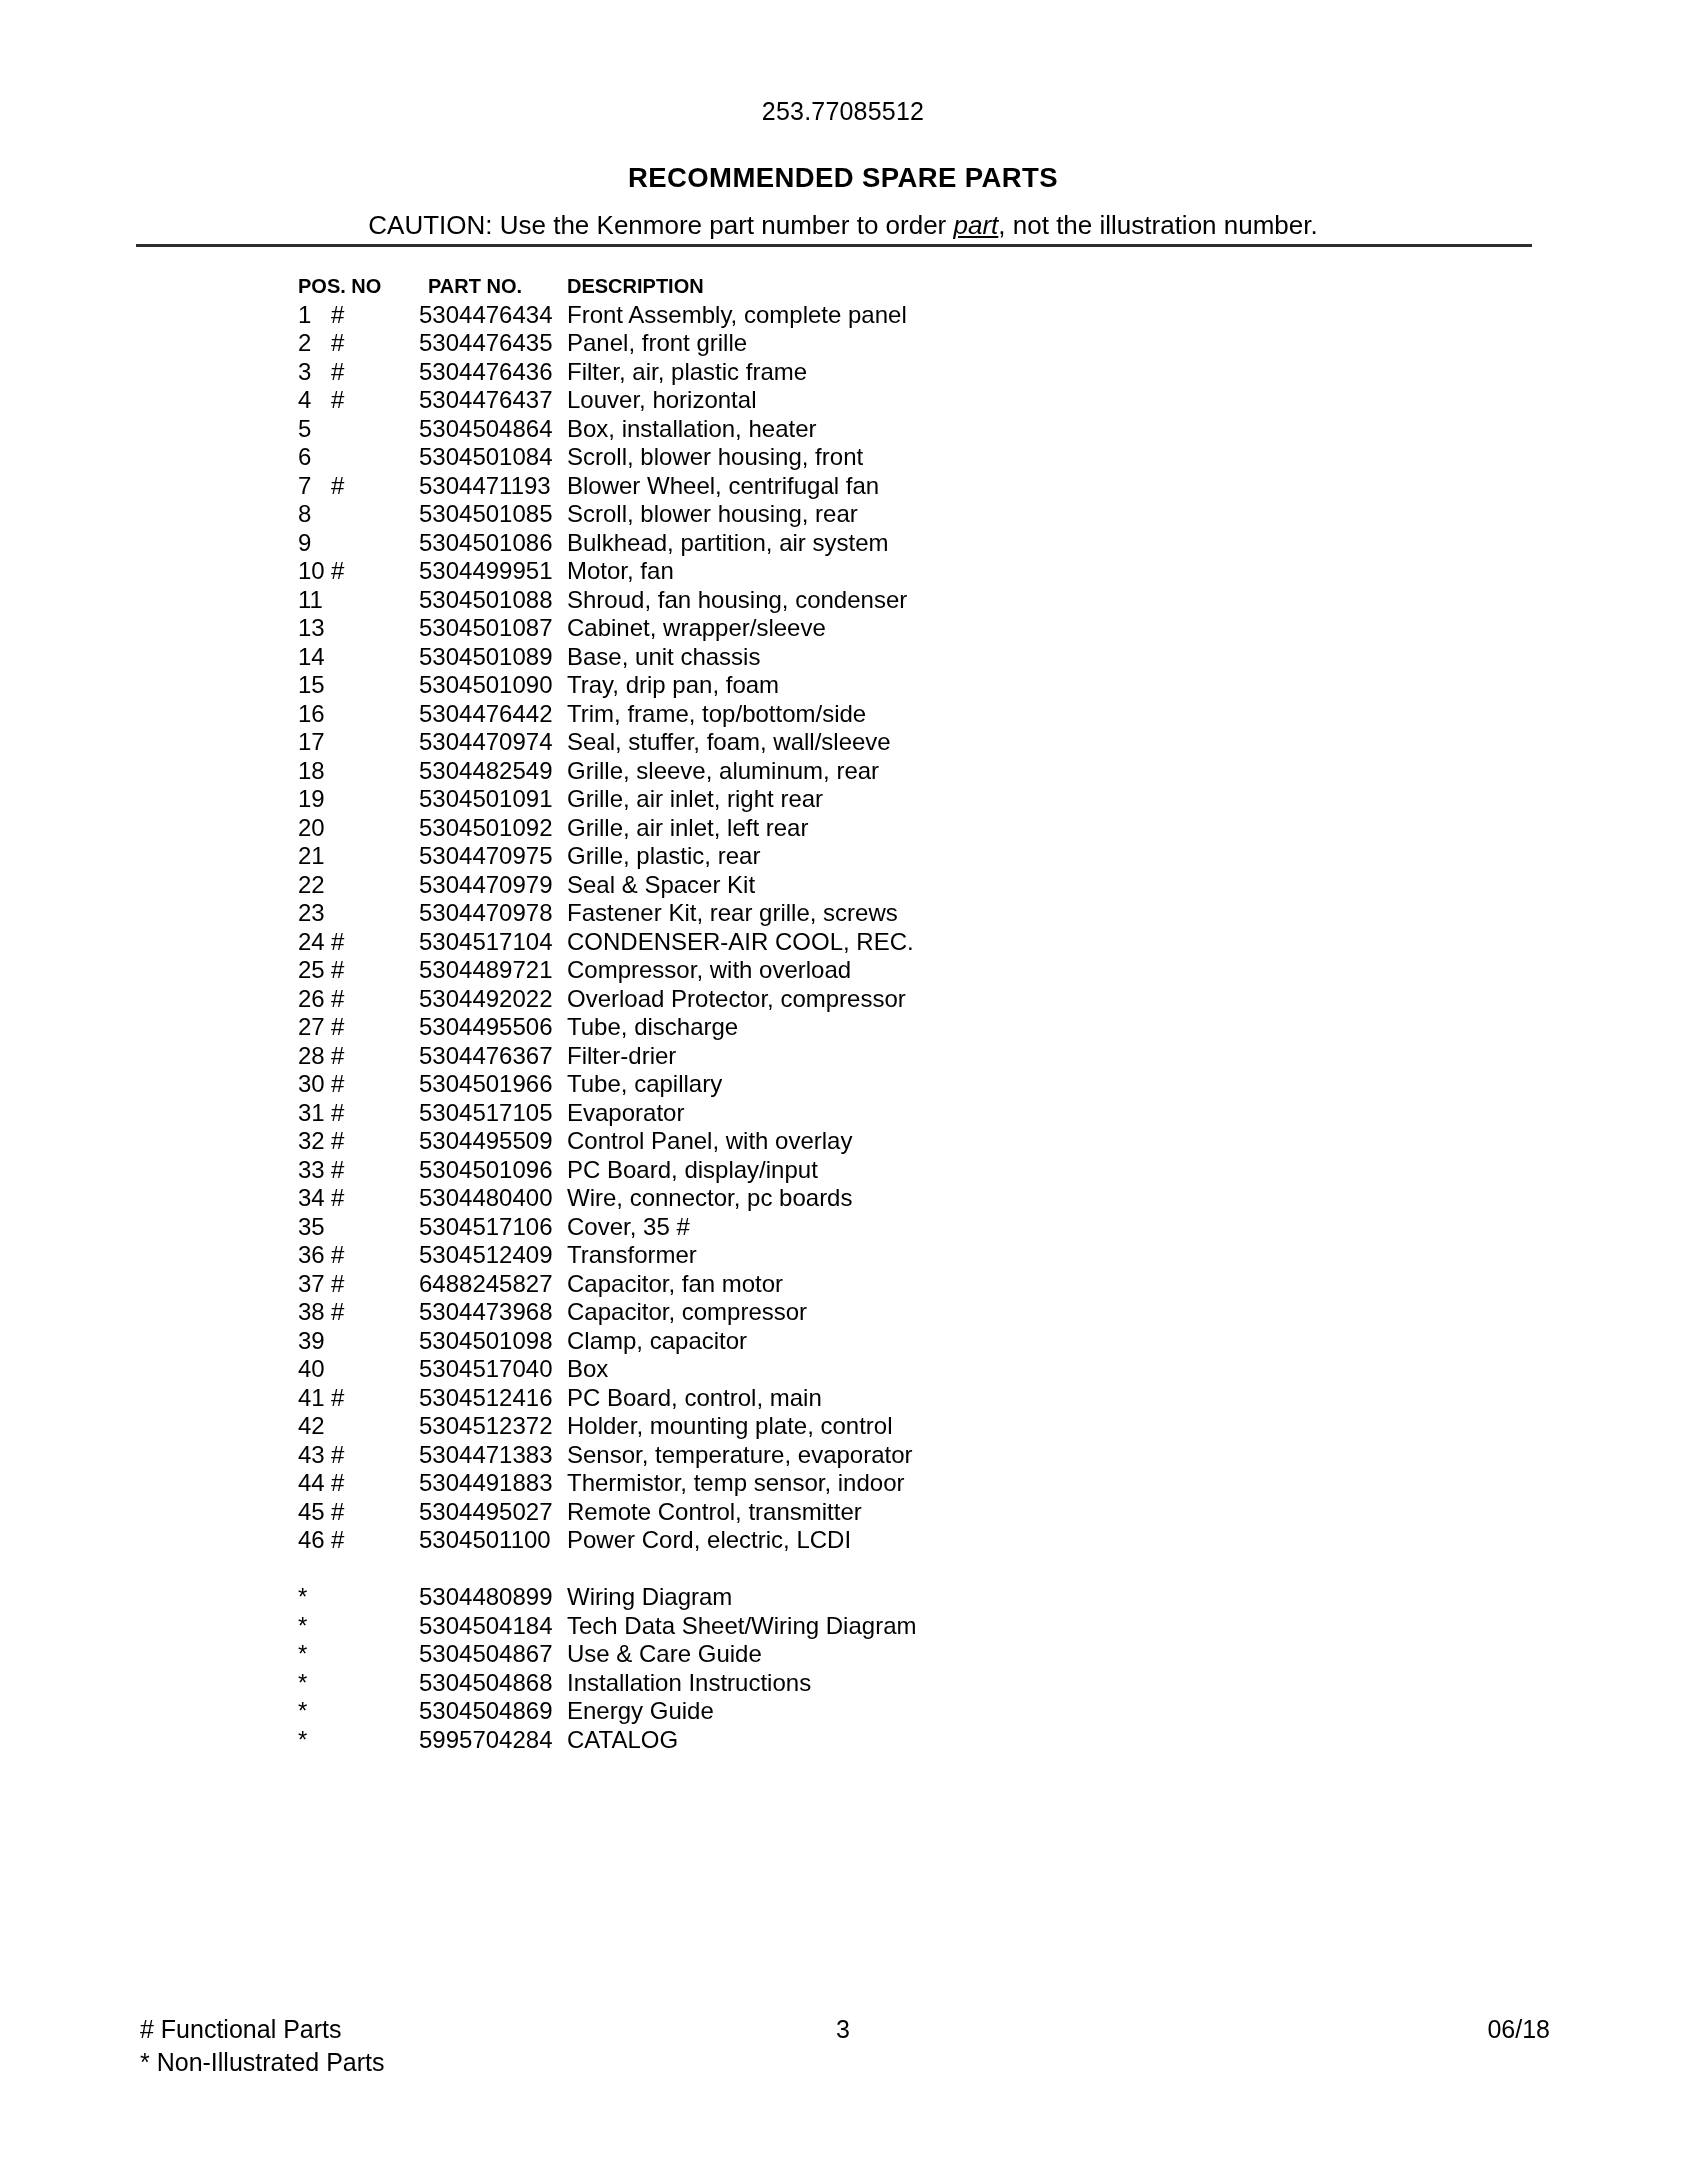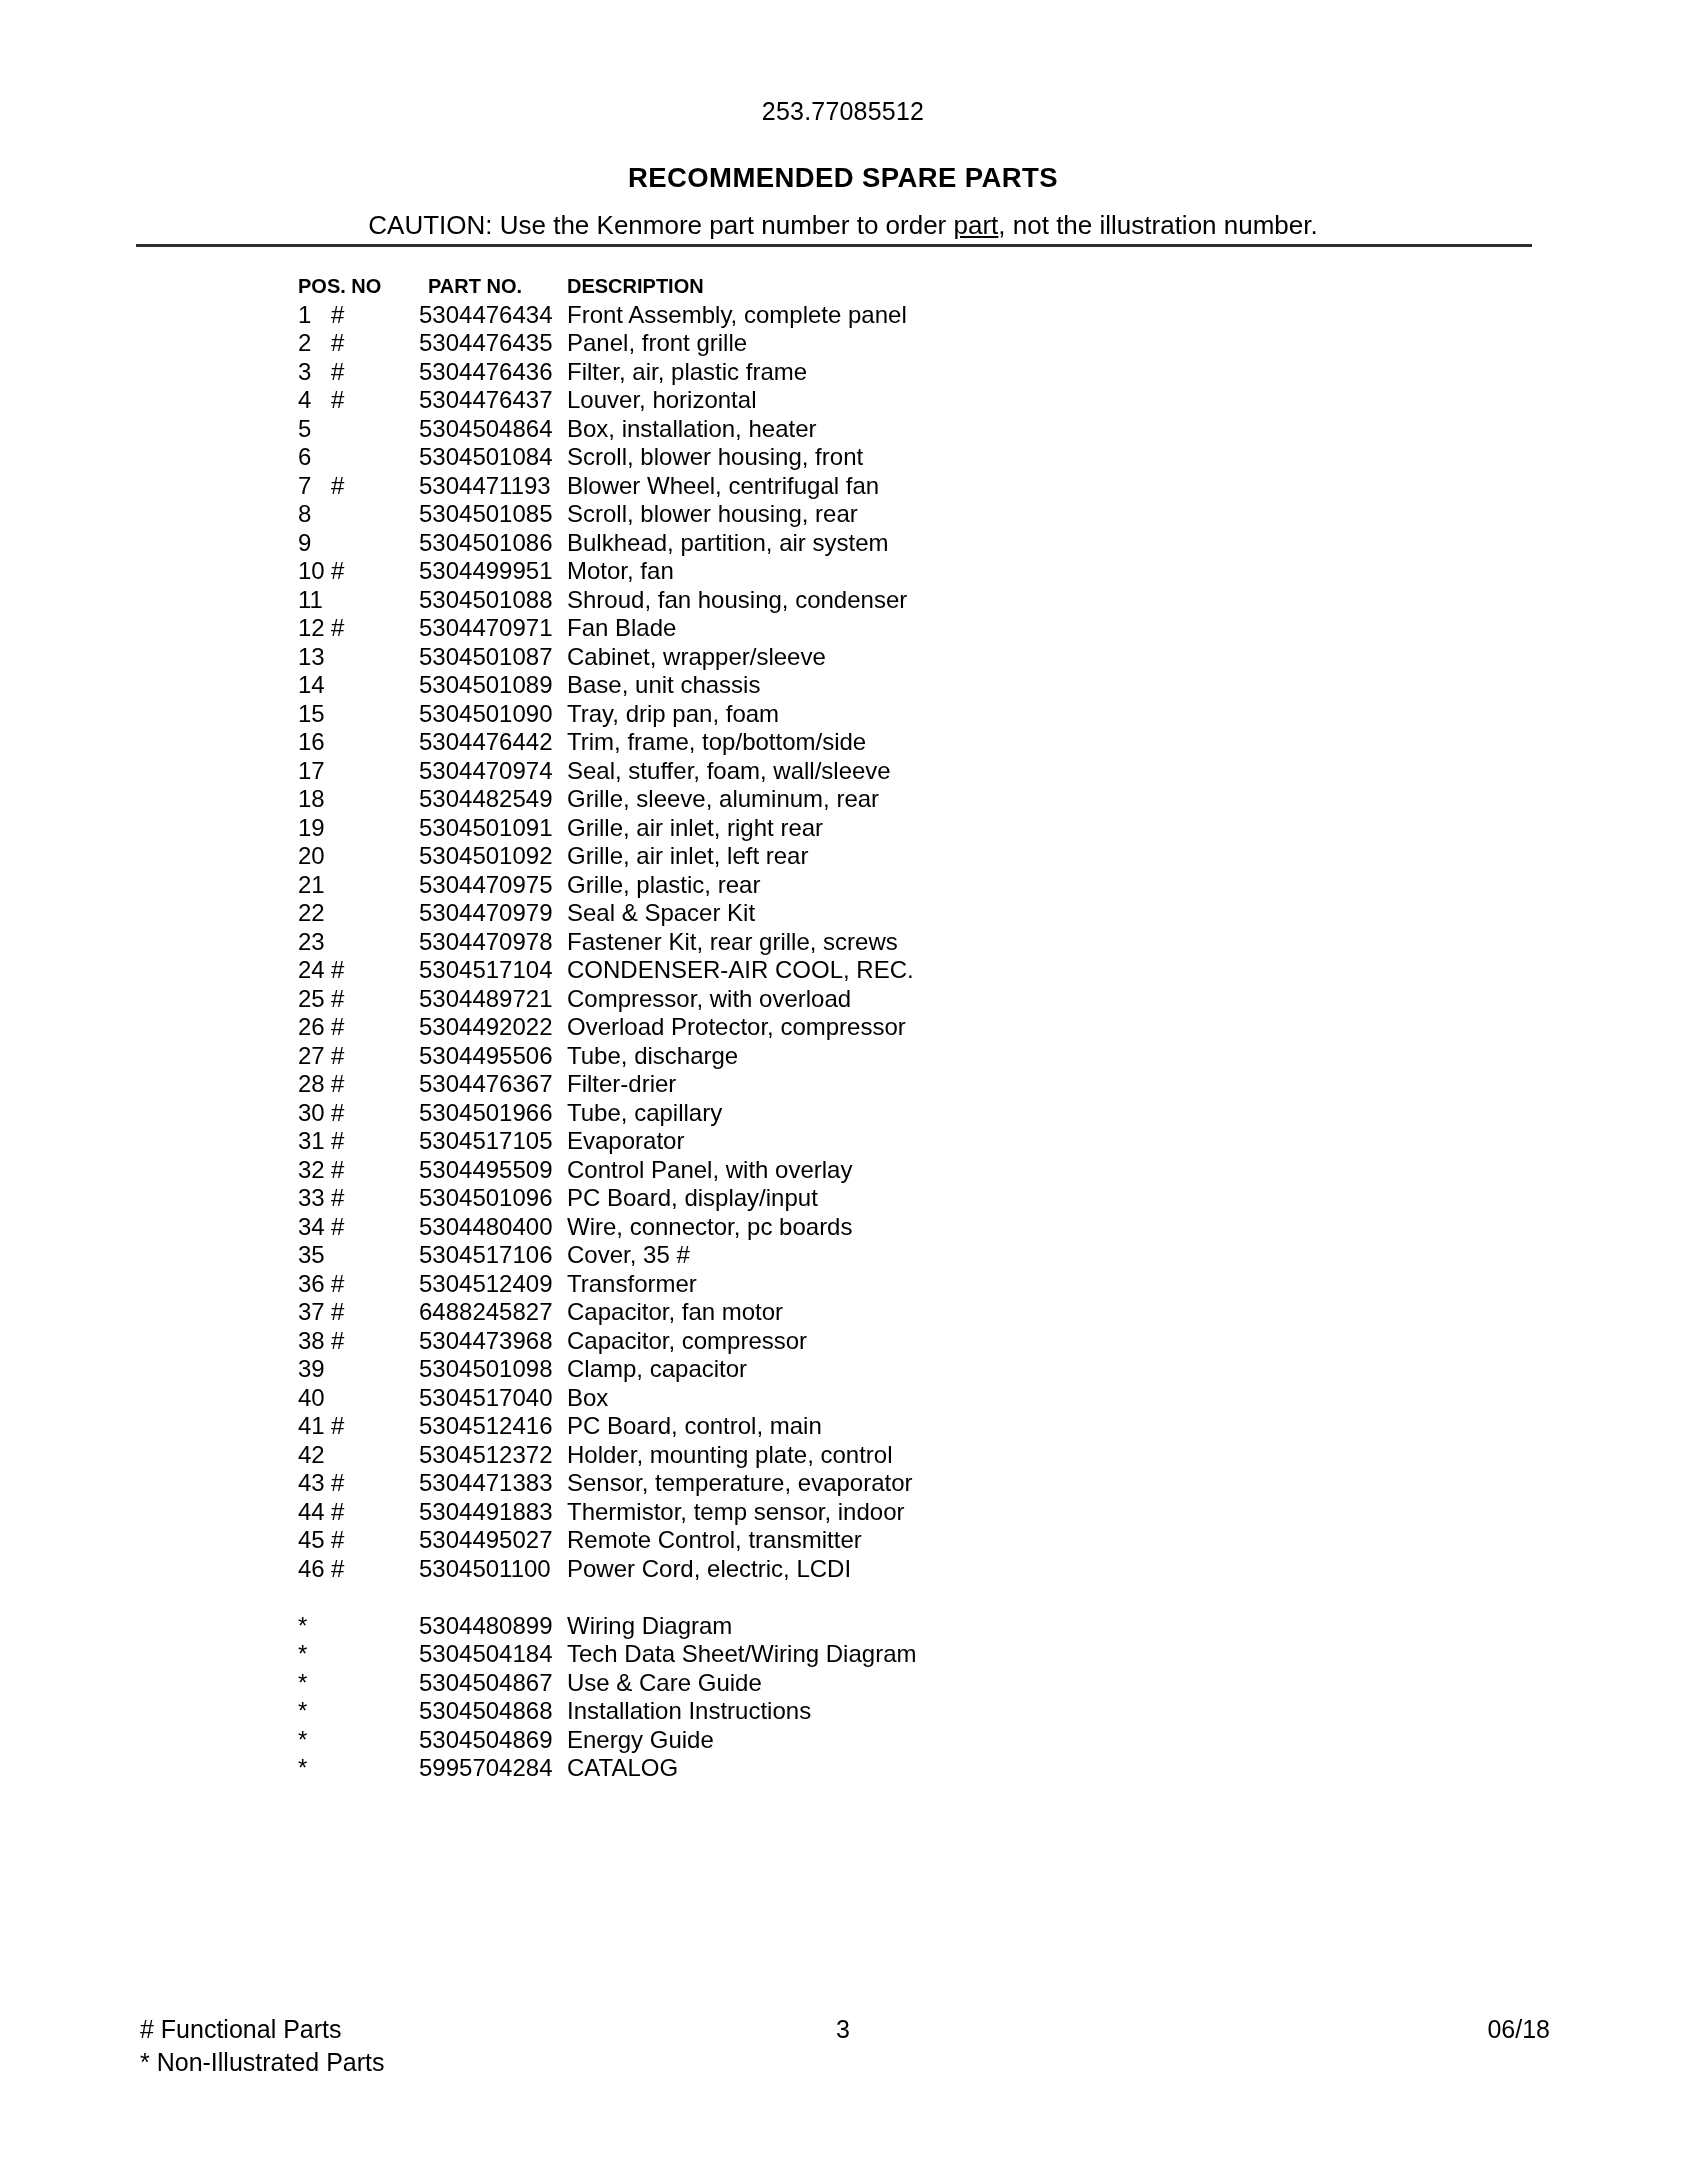--- a/index.html
+++ b/index.html
@@ -45,20 +45,21 @@
     position: absolute;
     top: 210px;
     left: 0;
     width: 1686px;
     text-align: center;
     font-size: 26px;
     white-space: nowrap;
   }
   .caution-line .ul {
     text-decoration: underline;
+    font-style: italic;
   }
   .rule {
     position: absolute;
     top: 244px;
     left: 136px;
     width: 1396px;
     height: 2.8px;
     background: #2e2e2e;
   }
 
@@ -212,25 +213,20 @@
         </div>
         <div class="row">
           <span class="c-pos"><span class="num">10</span><span class="flag">#</span></span>
           <span class="c-part">5304499951</span>
           <span class="c-desc">Motor, fan</span>
         </div>
         <div class="row">
           <span class="c-pos"><span class="num">11</span><span class="flag"></span></span>
           <span class="c-part">5304501088</span>
           <span class="c-desc">Shroud, fan housing, condenser</span>
-        </div>
-        <div class="row">
-          <span class="c-pos"><span class="num">12</span><span class="flag">#</span></span>
-          <span class="c-part">5304470971</span>
-          <span class="c-desc">Fan Blade</span>
         </div>
         <div class="row">
           <span class="c-pos"><span class="num">13</span><span class="flag"></span></span>
           <span class="c-part">5304501087</span>
           <span class="c-desc">Cabinet, wrapper/sleeve</span>
         </div>
         <div class="row">
           <span class="c-pos"><span class="num">14</span><span class="flag"></span></span>
           <span class="c-part">5304501089</span>
           <span class="c-desc">Base, unit chassis</span>

